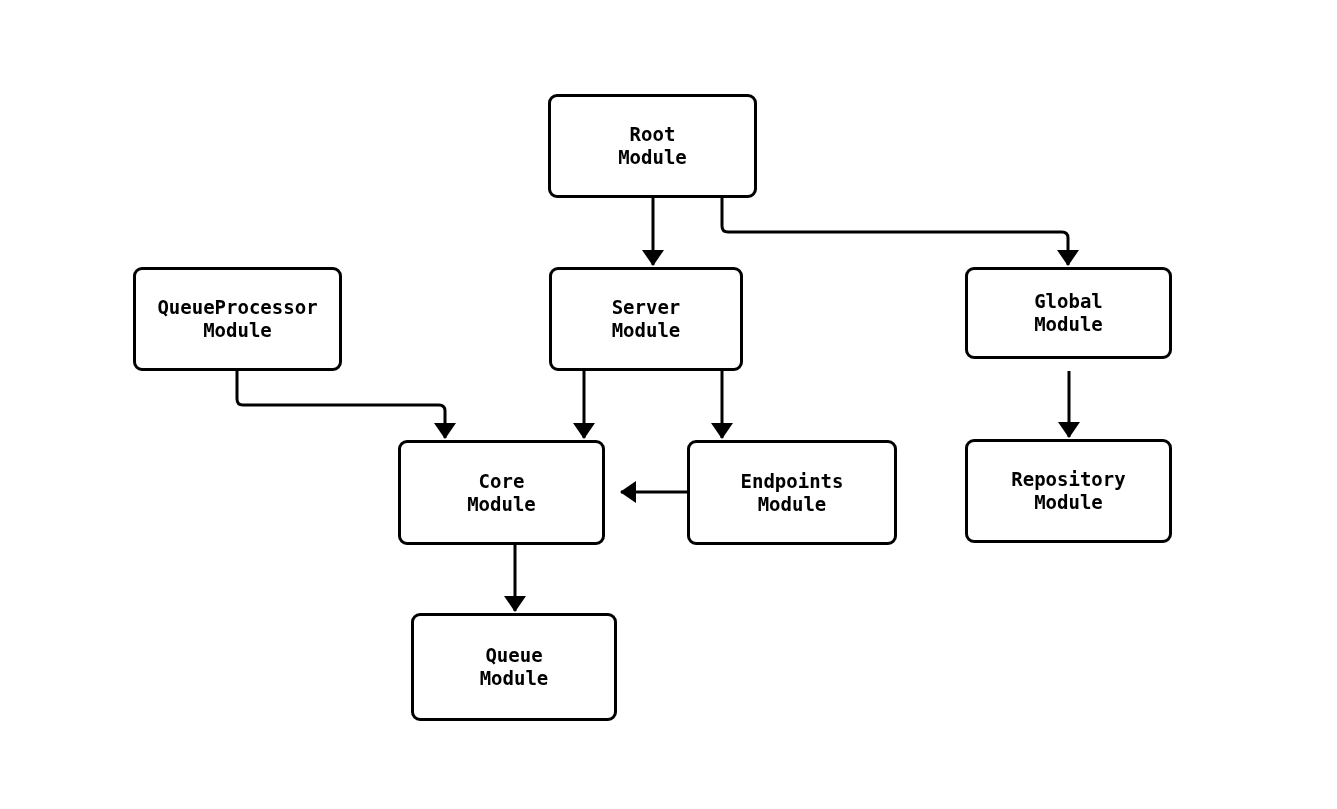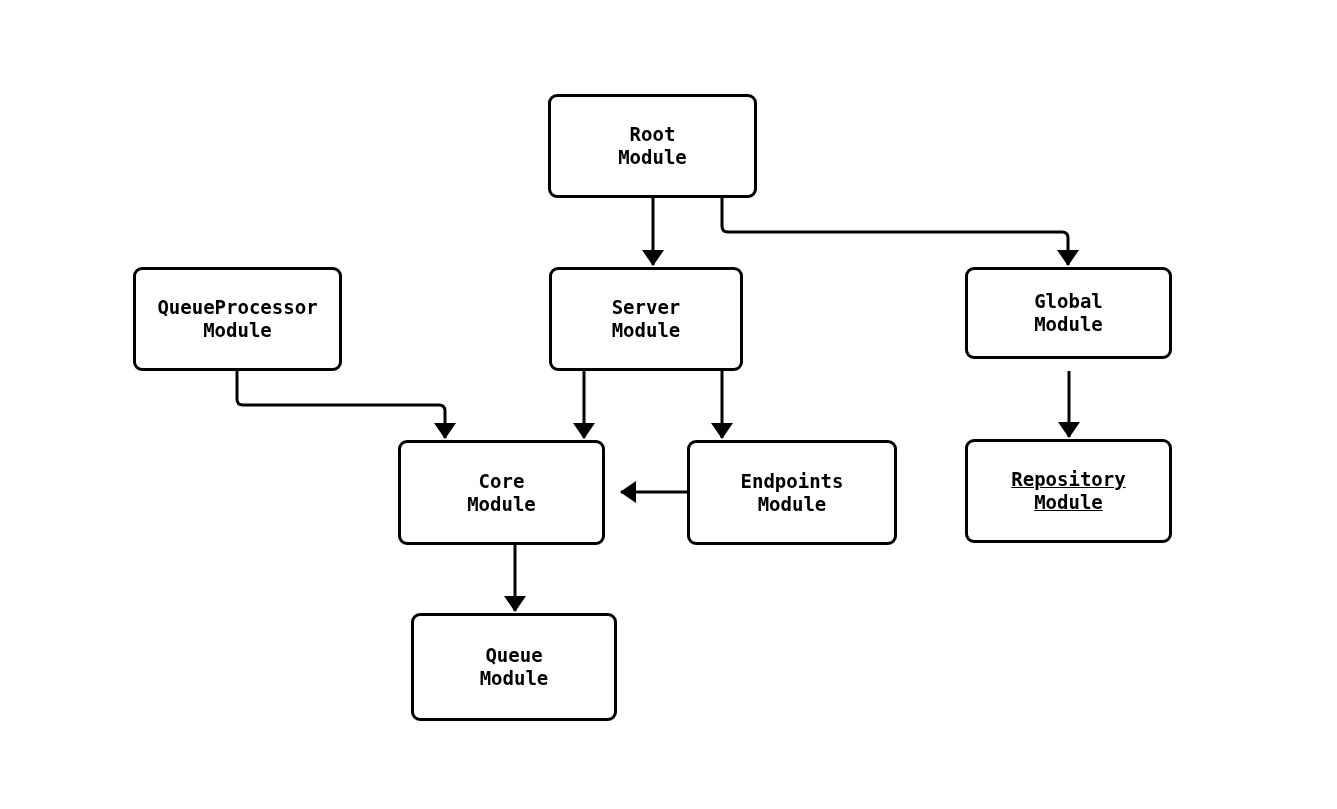--- a/index.html
+++ b/index.html
@@ -95,21 +95,21 @@
 Module</div>
       </div>
       <div class="node" style="left: 398px; top: 440px; width: 207px; height: 105px;">
         <div class="node-label">Core
 Module</div>
       </div>
       <div class="node" style="left: 687px; top: 440px; width: 210px; height: 105px;">
         <div class="node-label">Endpoints
 Module</div>
       </div>
-      <div class="node" style="left: 965px; top: 439px; width: 207px; height: 104px; text-decoration: underline;">
+      <div class="node" style="left: 965px; top: 439px; width: 207px; height: 104px;">
         <div class="node-label">Repository
 Module</div>
       </div>
       <div class="node" style="left: 411px; top: 613px; width: 206px; height: 108px;">
         <div class="node-label">Queue
 Module</div>
       </div>
     </div>
 </div>
 

